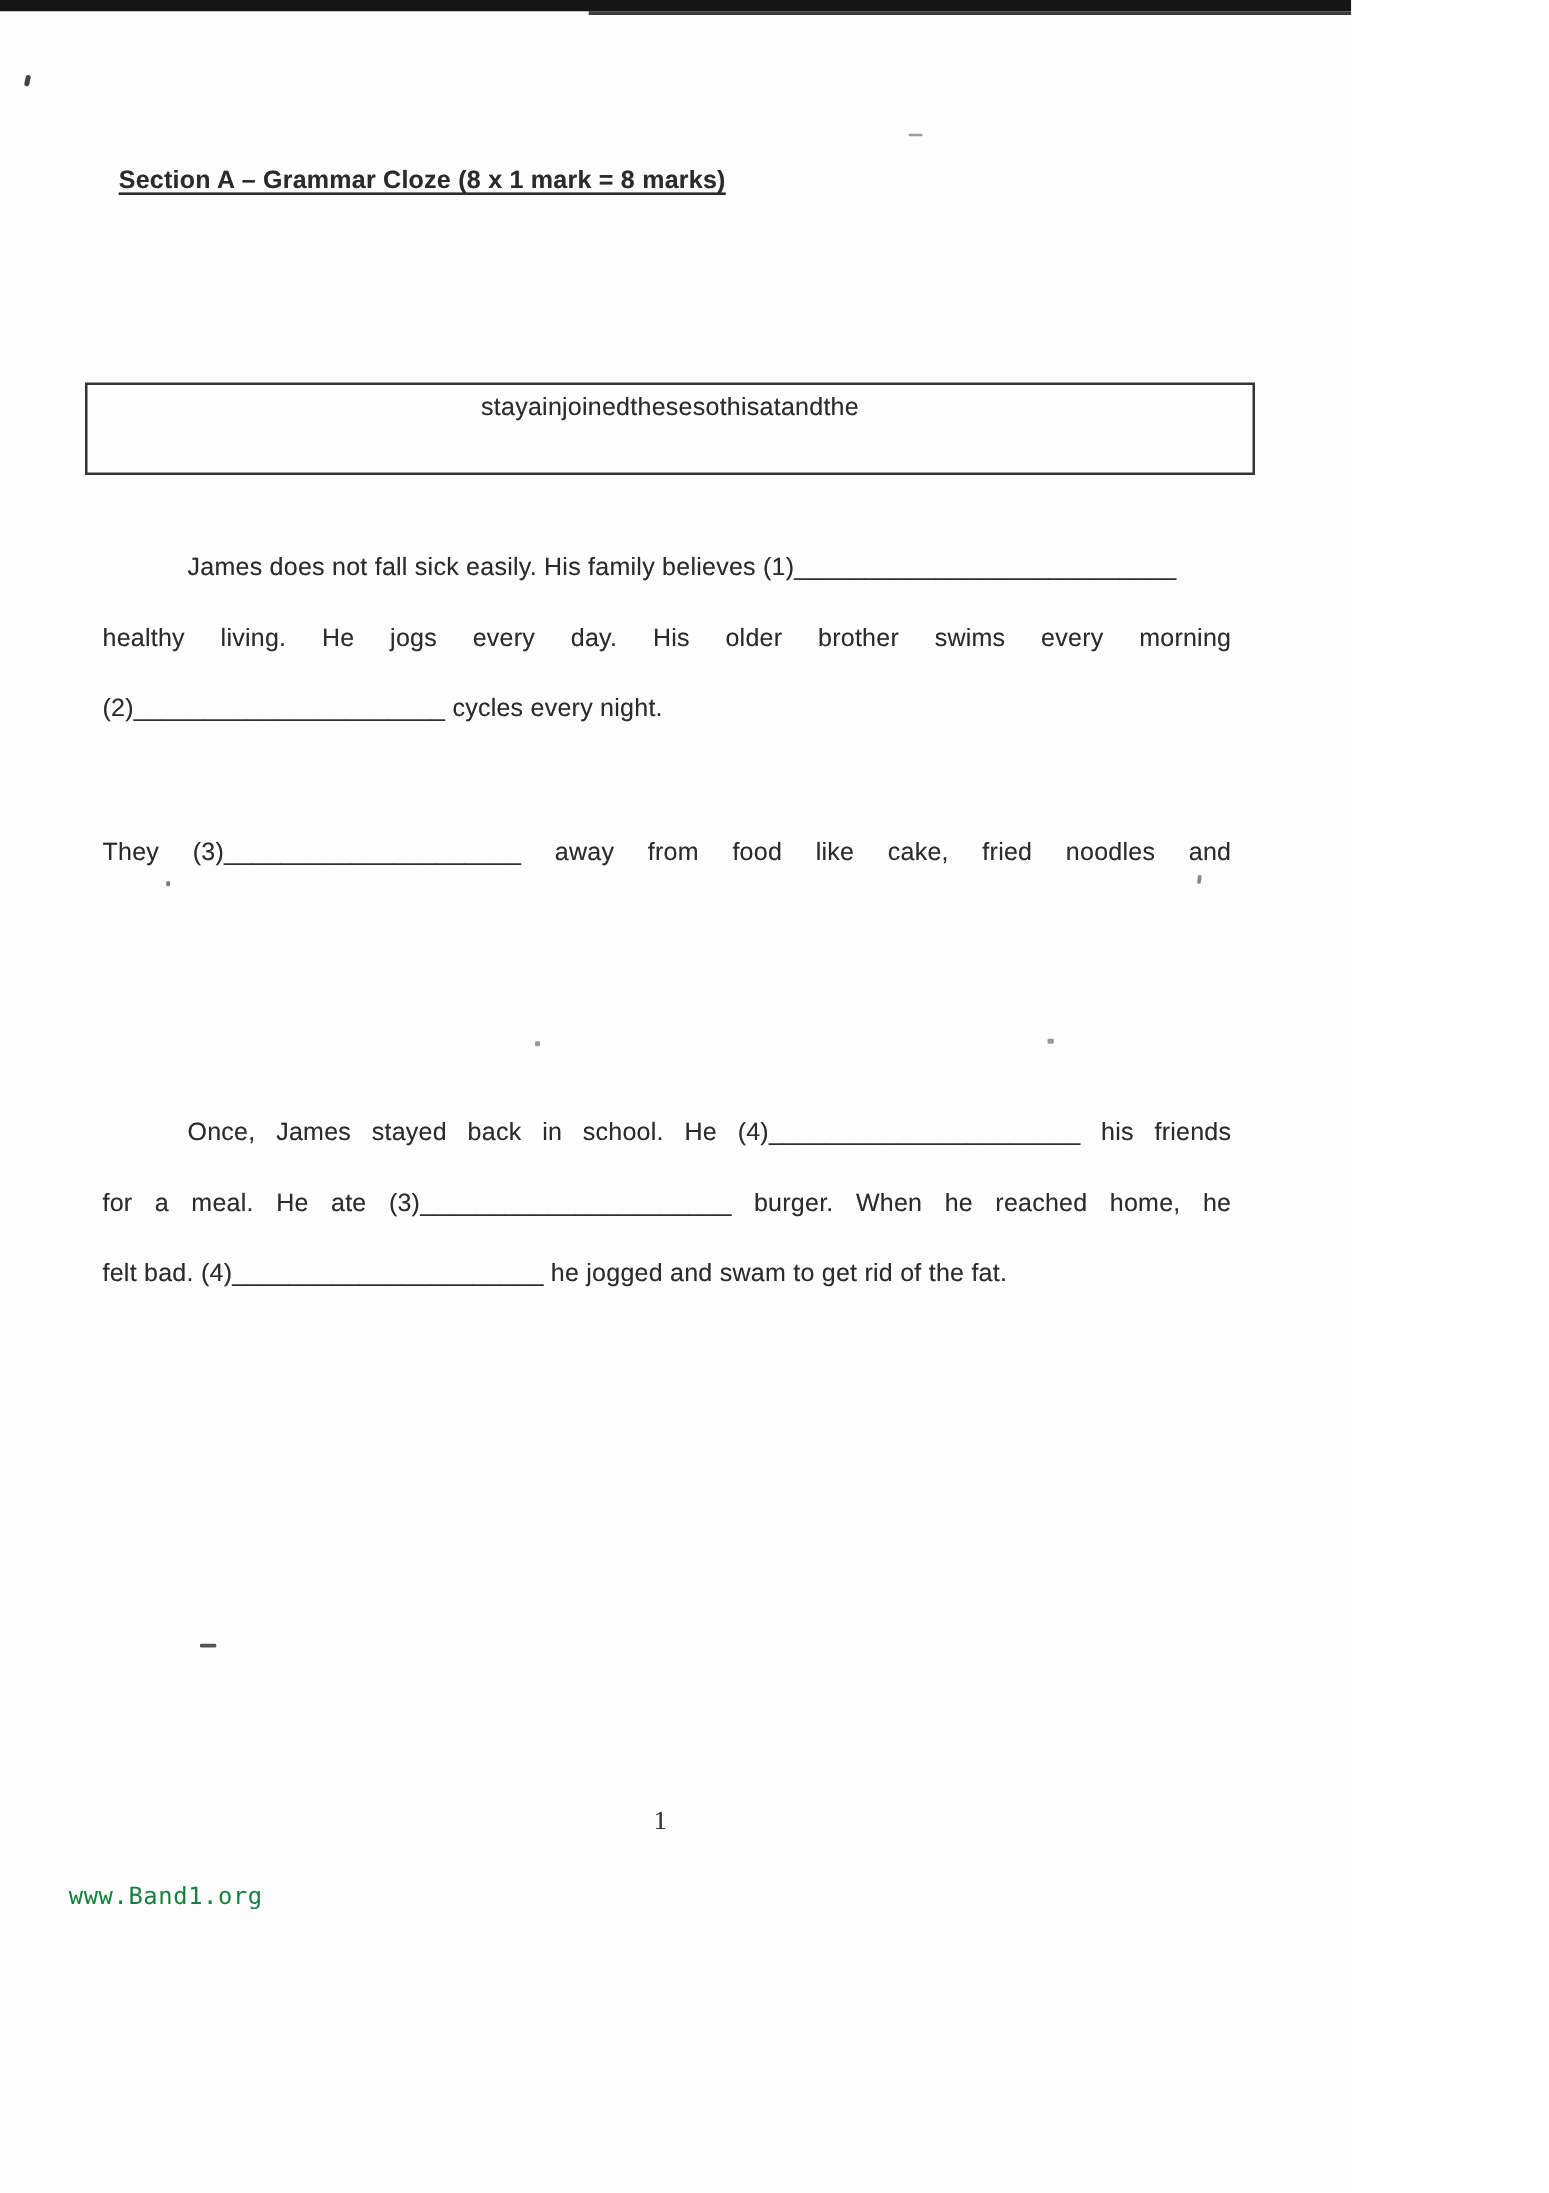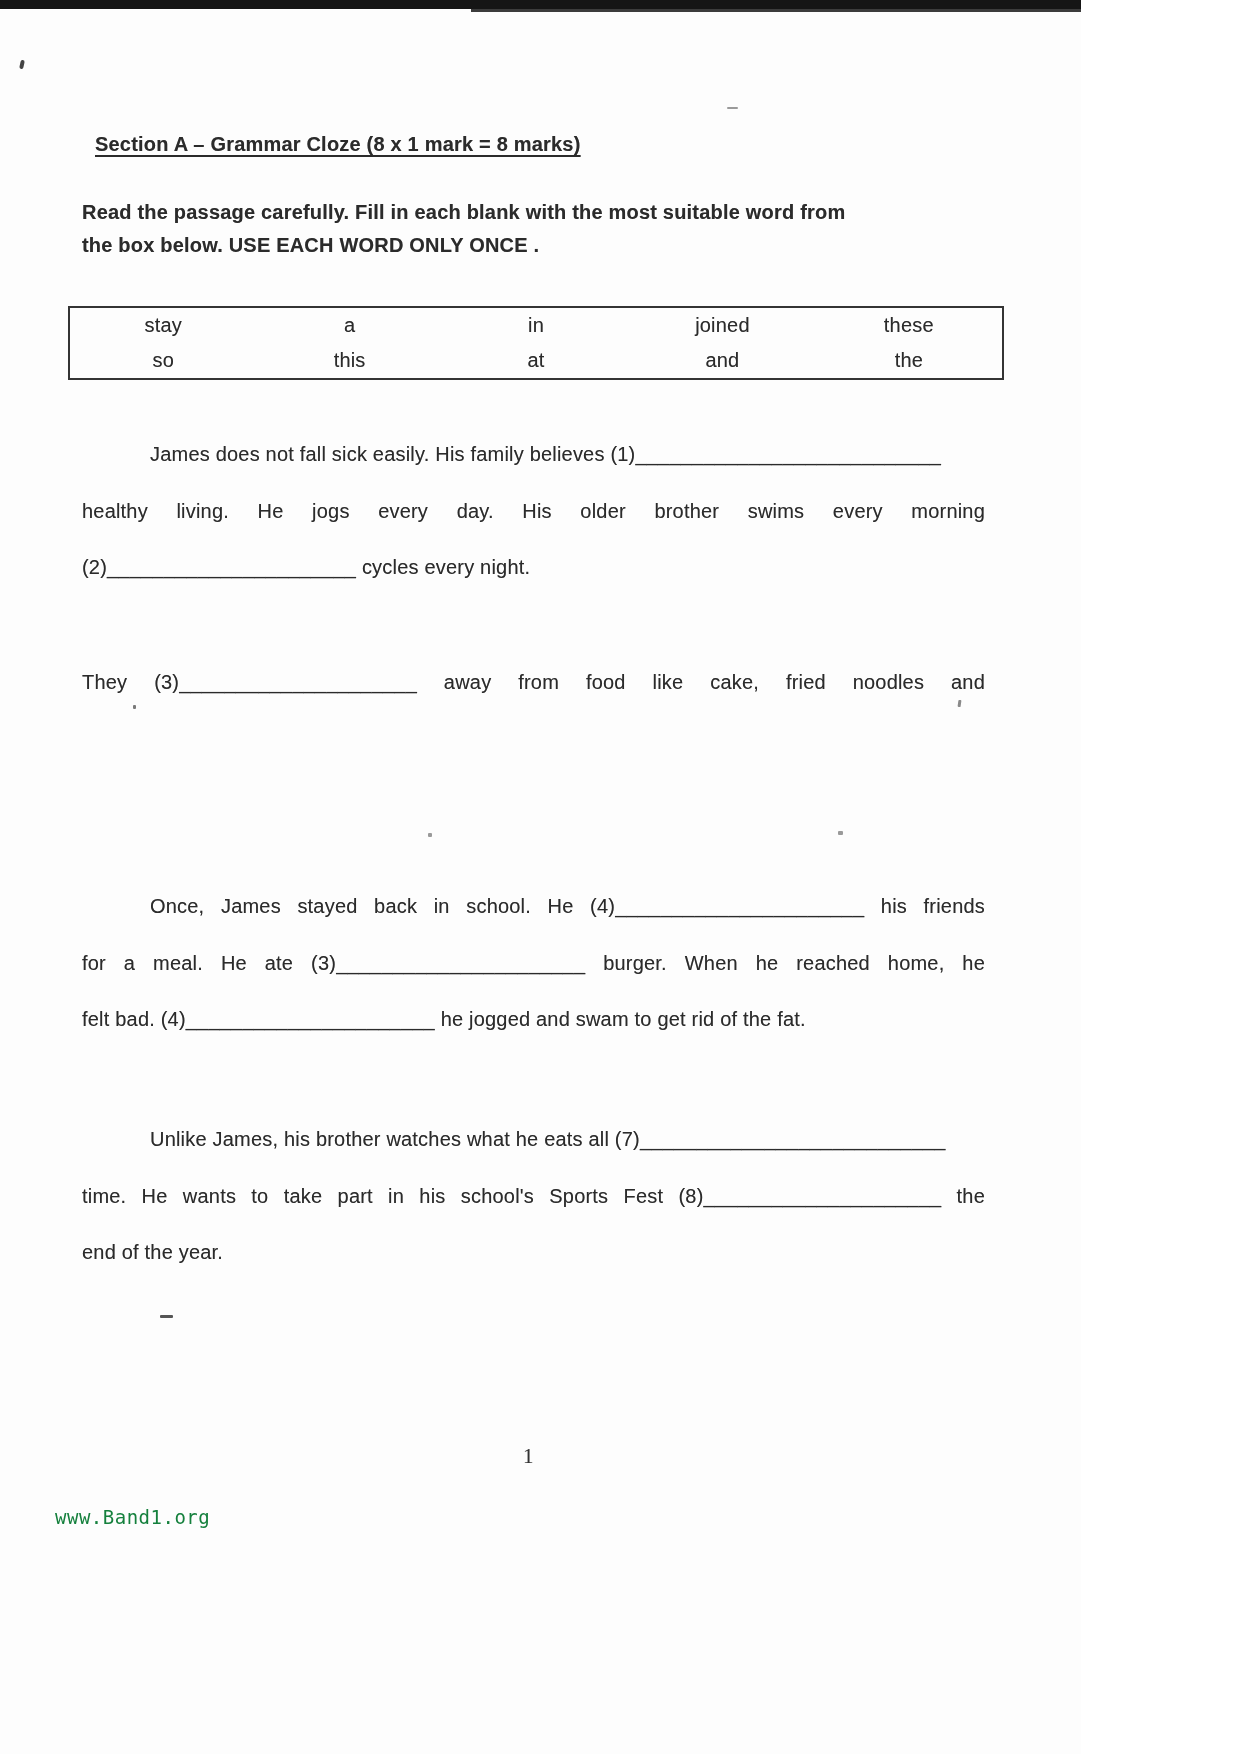--- a/index.html
+++ b/index.html
@@ -42,21 +42,21 @@
   }
 
   .instructions {
     position: absolute; left: 82px; top: 196px; width: 910px;
     font-size: 20px; font-weight: 700; line-height: 33px; letter-spacing: 0.2px;
   }
 
   .word-box {
     position: absolute; left: 68px; top: 306px; width: 936px; height: 74px;
     border: 2px solid #343434;
-    display: flex; flex-direction: column; justify-content: center;
+    display: flex; flex-direction: row; justify-content: center;
     box-sizing: border-box;
   }
   .wb-row { display: flex; height: 36px; align-items: center; }
   .wb-cell { flex: 1; text-align: center; font-size: 20px; letter-spacing: 0.2px; }
 
   .para {
     position: absolute; left: 82px; width: 903px;
     font-size: 20px; line-height: 56.5px; letter-spacing: 0.2px;
   }
   .p1 { top: 426px; }
@@ -90,24 +90,20 @@
   <div class="artifact a-apostrophe"></div>
   <div class="artifact a-dash-top"></div>
   <div class="artifact a-dot-left"></div>
   <div class="artifact a-comma-right"></div>
   <div class="artifact a-speck-1"></div>
   <div class="artifact a-speck-2"></div>
   <div class="artifact a-dash-low"></div>
 
   <div class="title">Section A – Grammar Cloze (8 x 1 mark = 8 marks)</div>
 
-  <div class="instructions">
-    <div class="iline">Read the passage carefully. Fill in each blank with the most suitable word from</div>
-    <div class="iline">the box below. USE EACH WORD ONLY ONCE .</div>
-  </div>
 
   <div class="word-box">
     <div class="wb-row">
       <div class="wb-cell">stay</div>
       <div class="wb-cell">a</div>
       <div class="wb-cell">in</div>
       <div class="wb-cell">joined</div>
       <div class="wb-cell">these</div>
     </div>
     <div class="wb-row">
@@ -128,23 +124,18 @@
   <div class="para p2">
     <div class="pline jl">They (3)_____________________ away from food like cake, fried noodles and</div>
   </div>
 
   <div class="para p3">
     <div class="pline indent jl">Once, James stayed back in school. He (4)______________________ his friends</div>
     <div class="pline jl">for a meal. He ate (3)______________________ burger. When he reached home, he</div>
     <div class="pline">felt bad. (4)______________________ he jogged and swam to get rid of the fat.</div>
   </div>
 
-  <div class="para p4">
-    <div class="pline indent">Unlike James, his brother watches what he eats all (7)___________________________</div>
-    <div class="pline jl">time. He wants to take part in his school's Sports Fest (8)_____________________ the</div>
-    <div class="pline">end of the year.</div>
-  </div>
 
   <div class="page-number">1</div>
 
   <div class="watermark">www.Band1.org</div>
 
 </div>
 
 </body></html>

